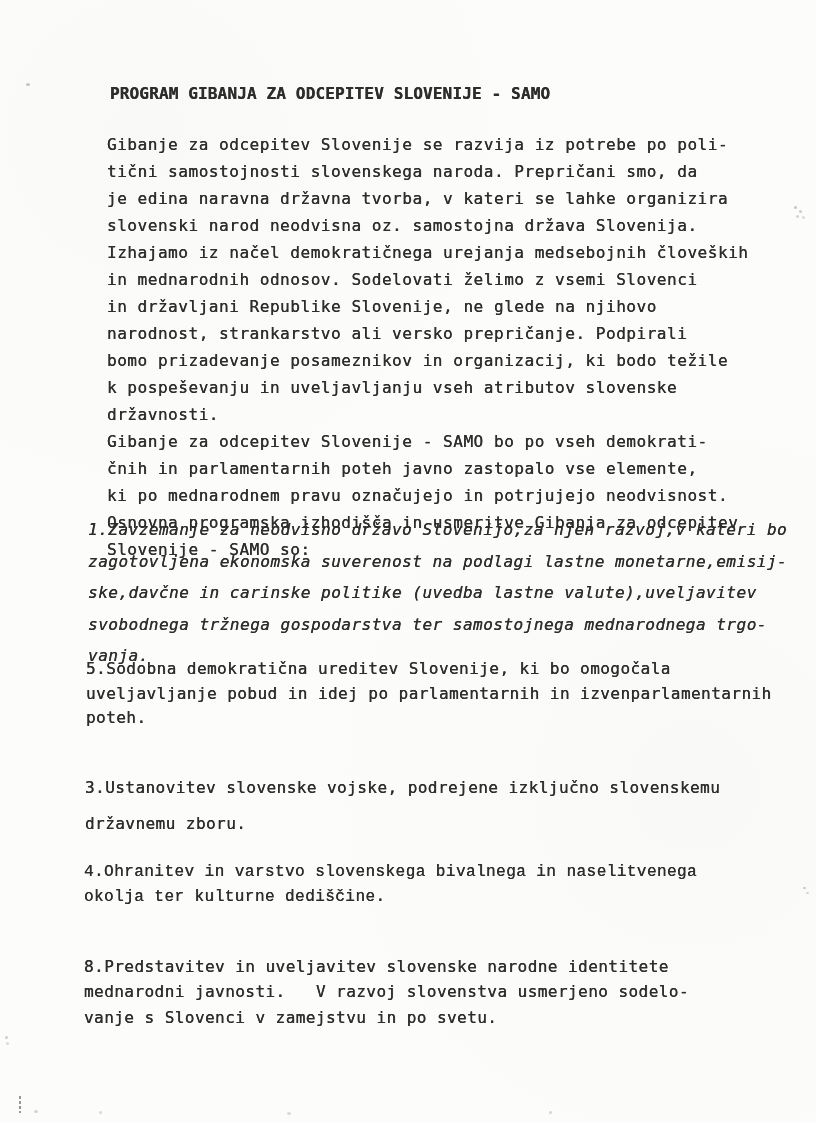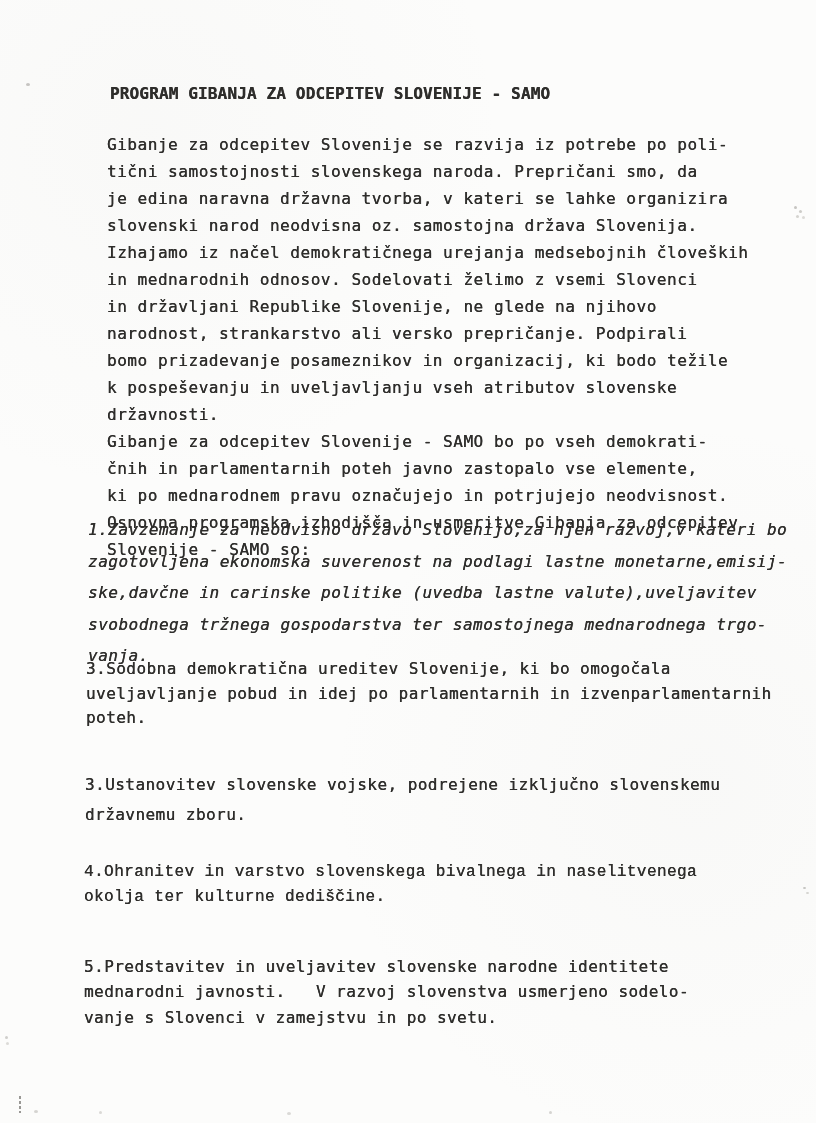--- a/index.html
+++ b/index.html
@@ -48,21 +48,21 @@
   }
   .item-2 {
     left: 86px;
     top: 657px;
     line-height: 24.5px;
     letter-spacing: 0.45px;
   }
   .item-3 {
     left: 85px;
     top: 770px;
-    line-height: 30px;
+    line-height: 36px;
     letter-spacing: 0.45px;
   }
   .item-4 {
     left: 84px;
     top: 860px;
     line-height: 25px;
     letter-spacing: 0.45px;
     font-family: Liberation Mono, monospace;
   }
   .item-5 {
@@ -121,31 +121,31 @@
 ki po mednarodnem pravu označujejo in potrjujejo neodvisnost.
 Osnovna programska izhodišča in usmeritve Gibanja za odcepitev
 Slovenije - SAMO so:</div>
 
   <div class="typewriter item-1">1.Zavzemanje za neodvisno državo Slovenijo,za njen razvoj,v kateri bo
 zagotovljena ekonomska suverenost na podlagi lastne monetarne,emisij-
 ske,davčne in carinske politike (uvedba lastne valute),uveljavitev
 svobodnega tržnega gospodarstva ter samostojnega mednarodnega trgo-
 vanja.</div>
 
-  <div class="typewriter item-2">3.Sodobna demokratična ureditev Slovenije, ki bo omogočala
+  <div class="typewriter item-2">5.Sodobna demokratična ureditev Slovenije, ki bo omogočala
 uveljavljanje pobud in idej po parlamentarnih in izvenparlamentarnih
 poteh.</div>
 
   <div class="typewriter item-3">3.Ustanovitev slovenske vojske, podrejene izključno slovenskemu
 državnemu zboru.</div>
 
   <div class="typewriter item-4">4.Ohranitev in varstvo slovenskega bivalnega in naselitvenega
 okolja ter kulturne dediščine.</div>
 
-  <div class="typewriter item-5">5.Predstavitev in uveljavitev slovenske narodne identitete
+  <div class="typewriter item-5">8.Predstavitev in uveljavitev slovenske narodne identitete
 mednarodni javnosti.   V razvoj slovenstva usmerjeno sodelo-
 vanje s Slovenci v zamejstvu in po svetu.</div>
 
   <div class="speck s1"></div>
   <div class="speck s2"></div>
   <div class="speck s3"></div>
   <div class="speck s4"></div>
   <div class="mark-v"></div>
   <div class="speck b1"></div>
   <div class="speck b2"></div>

